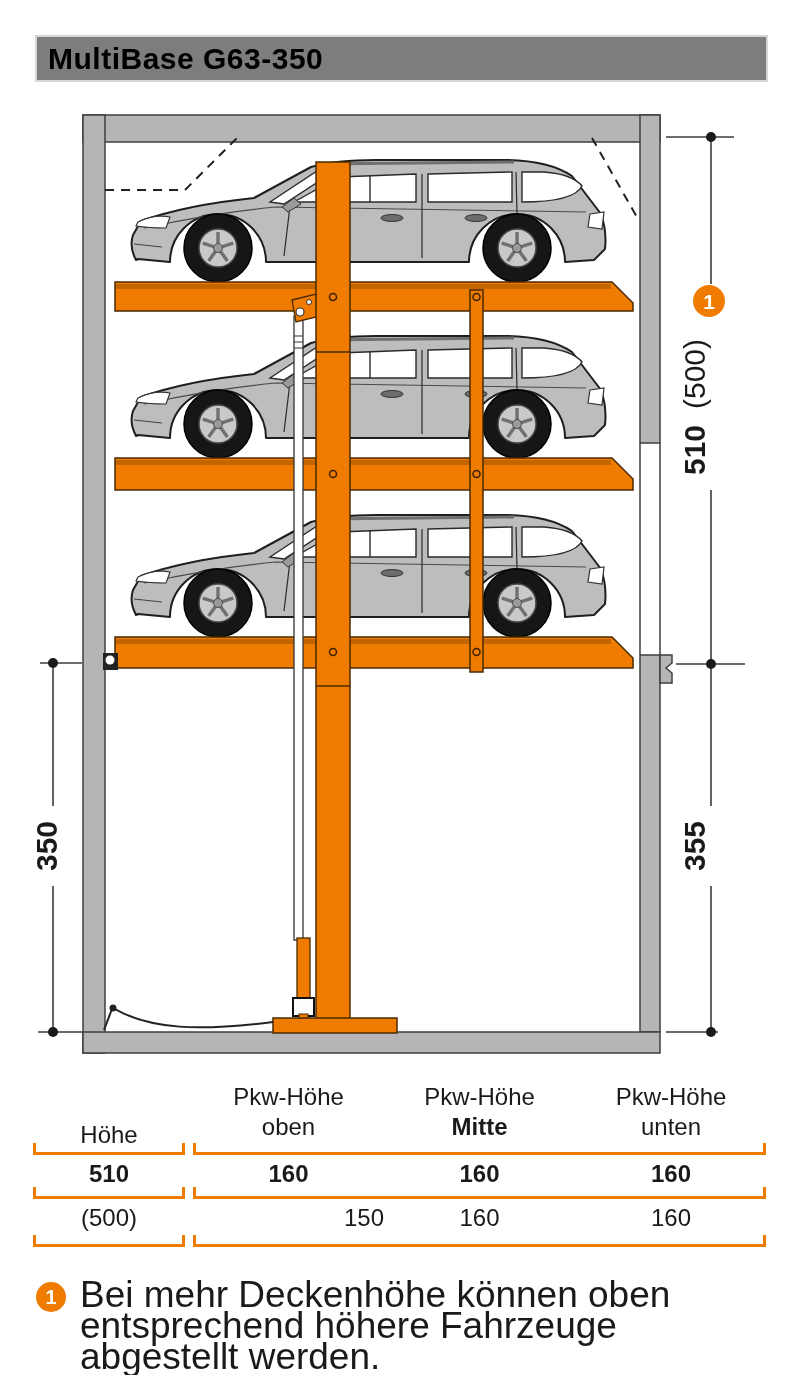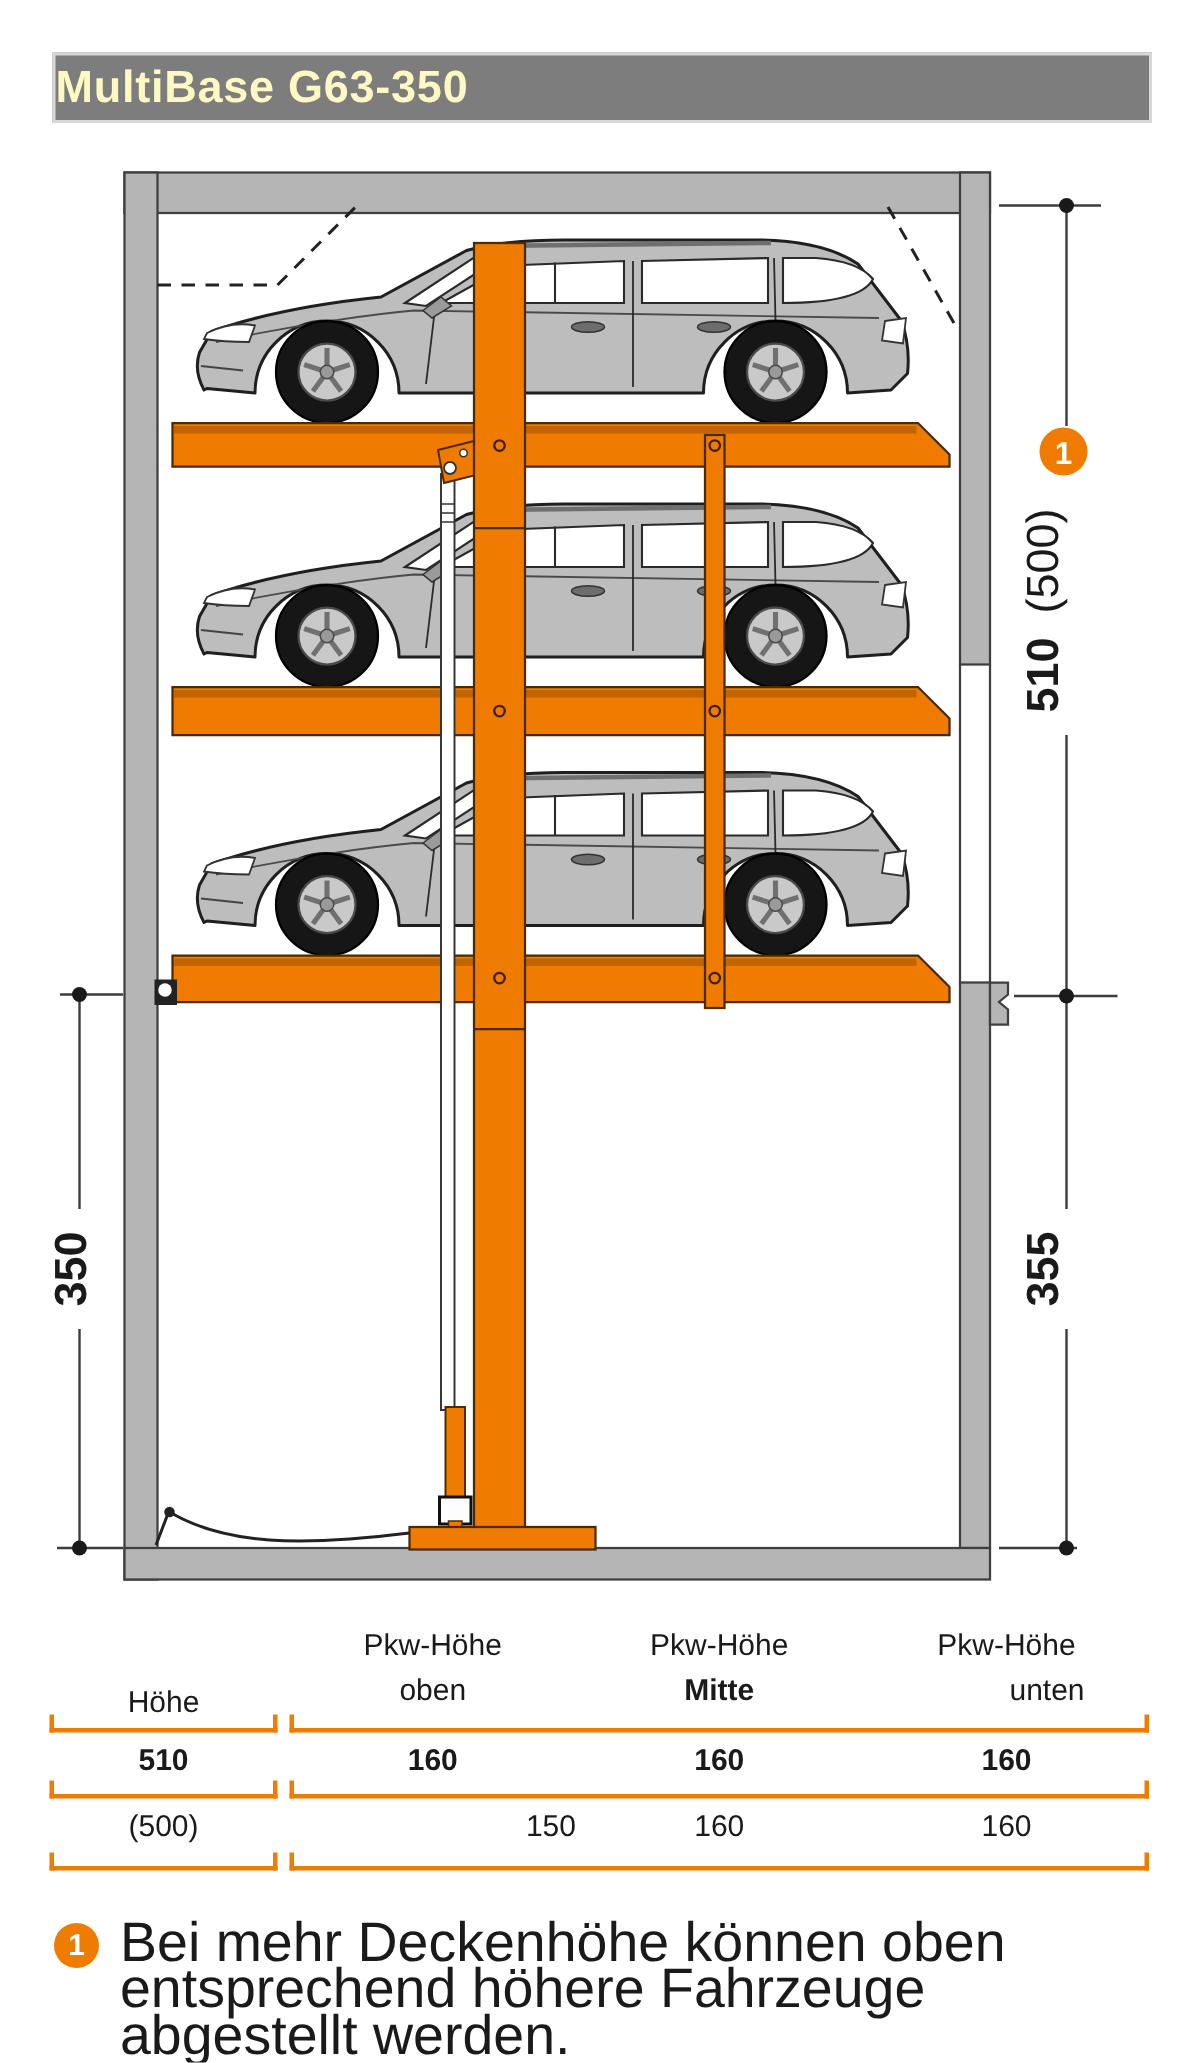--- a/index.html
+++ b/index.html
@@ -1,24 +1,24 @@
 <!DOCTYPE html>
 <html><head>
 <meta charset="utf-8">
 <style>
   html,body{margin:0;padding:0;background:#fff;}
   body{width:800px;height:1375px;position:relative;font-family:"Liberation Sans",sans-serif;overflow:hidden;}
   .abs{position:absolute;}
   
   #titlebar{left:35px;top:35px;width:733px;height:47px;background:#7d7d7d;border:2px solid #d7d7d7;box-sizing:border-box;}
-  #titlebar .t{color:#fef9c3;font-size:30px;font-weight:bold;line-height:43px;letter-spacing:.5px;}
+  #titlebar .t{color:#000000;font-size:30px;font-weight:bold;line-height:43px;padding-left:11px;letter-spacing:.5px;}
   
   #diagram{left:0;top:0;width:800px;height:1375px;}
   
-  .hcell,.vcell{position:absolute;height:30px;line-height:30px;text-align:center;font-size:20px;color:#1a1a1a;}
+  .hcell,.vcell{position:absolute;height:30px;line-height:30px;text-align:center;font-size:24px;color:#1a1a1a;}
   .vcell.bold{font-weight:bold;}
   .bracket{position:absolute;height:12px;border-left:3px solid #ef7c00;border-right:3px solid #ef7c00;border-bottom:3px solid #ef7c00;box-sizing:border-box;}
   
   #fn-circle{left:36px;top:1282px;width:30px;height:30px;border-radius:50%;background:#ef7c00;color:#fff;font-weight:bold;font-size:20px;text-align:center;line-height:30px;}
   #fn-text{left:80px;top:1279px;width:600px;font-size:37px;line-height:31px;color:#1a1a1a;}
 </style>
 </head>
 <body>
 
 <div class="abs" id="titlebar">
@@ -165,21 +165,21 @@
   <text transform="translate(57,846) rotate(-90)" text-anchor="middle" font-size="30" font-weight="bold" fill="#1a1a1a">350</text>
 </svg>
 
 <div>
   <div class="hcell" style="left:33px;top:1120px;width:152px;">Höhe</div>
   <div class="hcell" style="left:193px;top:1082px;width:191px;">Pkw-Höhe</div>
   <div class="hcell" style="left:193px;top:1112px;width:191px;">oben</div>
   <div class="hcell" style="left:384px;top:1082px;width:191px;">Pkw-Höhe</div>
   <div class="hcell" style="left:384px;top:1112px;width:191px;font-weight:bold;">Mitte</div>
   <div class="hcell" style="left:575px;top:1082px;width:192px;">Pkw-Höhe</div>
-  <div class="hcell" style="left:602px;top:1112px;width:192px;">unten</div>
+  <div class="hcell" style="left:575px;top:1112px;width:192px;">unten</div>
 
   <div class="bracket" style="left:33px;top:1143px;width:152px;"></div>
   <div class="bracket" style="left:193px;top:1143px;width:573px;"></div>
 
   <div class="vcell bold" style="left:33px;top:1159px;width:152px;">510</div>
   <div class="vcell bold" style="left:193px;top:1159px;width:191px;">160</div>
   <div class="vcell bold" style="left:384px;top:1159px;width:191px;">160</div>
   <div class="vcell bold" style="left:575px;top:1159px;width:192px;">160</div>
 
   <div class="bracket" style="left:33px;top:1187px;width:152px;"></div>

